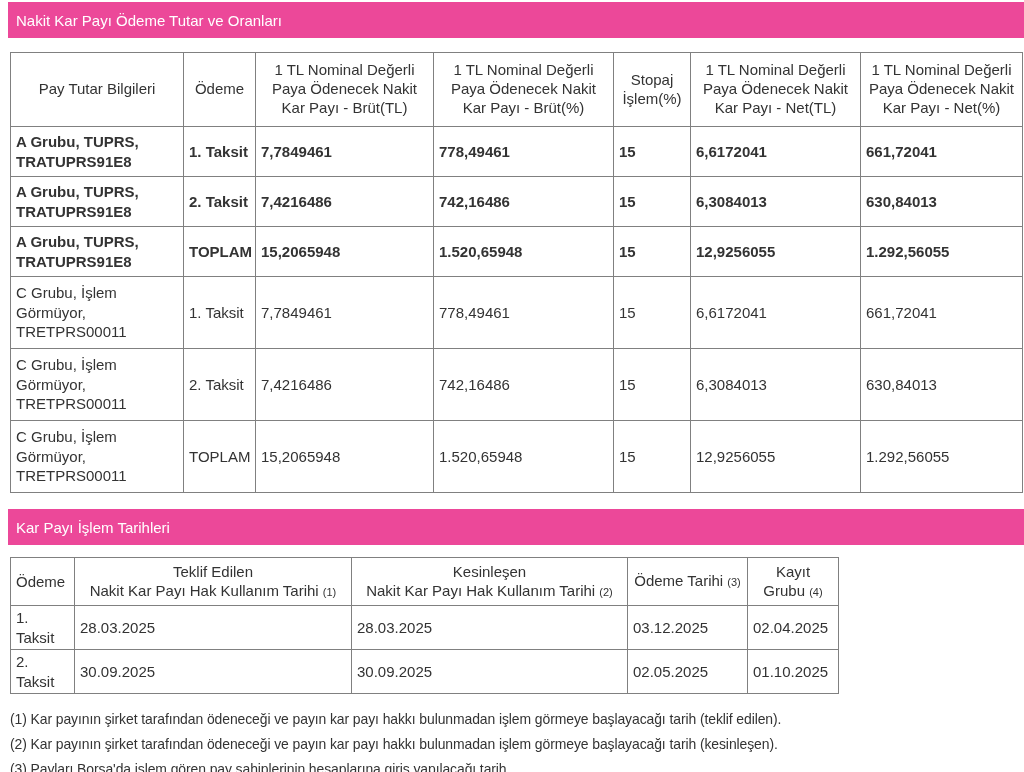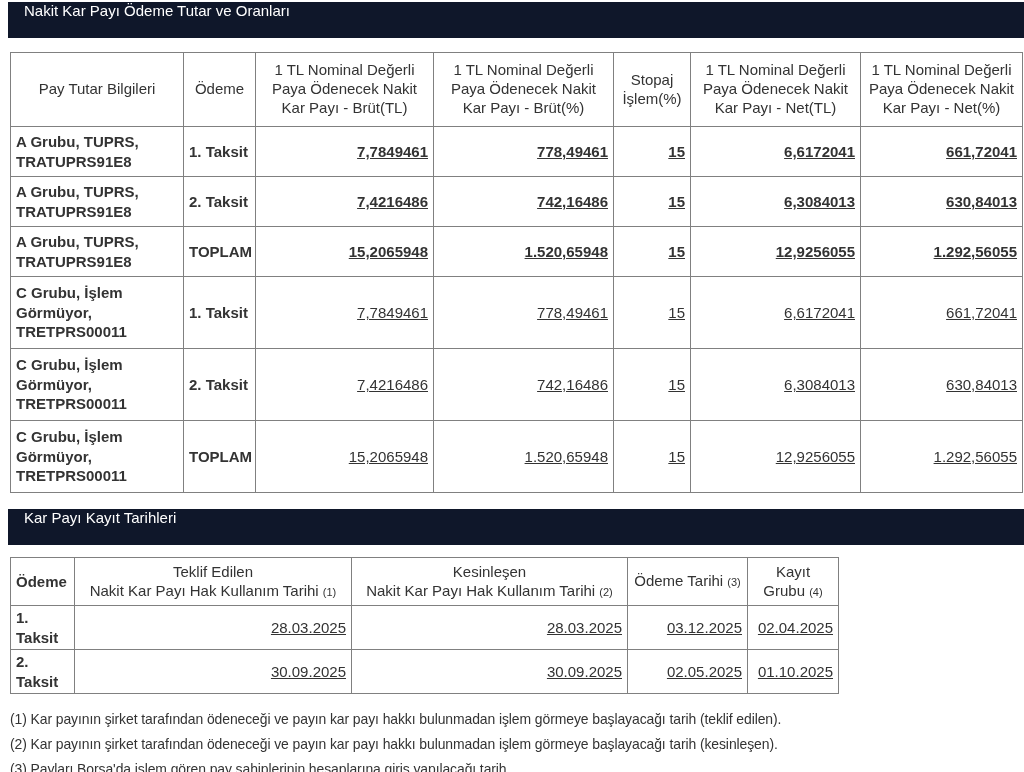--- a/index.html
+++ b/index.html
@@ -2,42 +2,42 @@
 <html><head>
 <meta charset="utf-8">
 <style>
   html,body{margin:0;padding:0;}
   body{
     width:1024px;height:772px;overflow:hidden;background:#ffffff;
     font-family:"Liberation Sans", sans-serif;color:#333333;
     -webkit-font-smoothing:antialiased;
   }
   .section-bar{
-    margin-left:8px;margin-right:0;height:36px;background:#0f172a;
-    color:#ffffff;display:flex;align-items:flex-start;padding-left:16px;
+    margin-left:8px;margin-right:0;height:36px;background:#ec4899;
+    color:#ffffff;display:flex;align-items:center;padding-left:8px;
     font-size:15px;box-sizing:border-box;
   }
   .bar-1{margin-top:2px;}
   .bar-2{margin-top:16px;}
   table{
     border-collapse:collapse;table-layout:fixed;margin-left:10px;
     font-size:15px;color:#333333;
   }
   td,th{
     border:1px solid #808080;padding:2px 5px;vertical-align:middle;
     overflow:hidden;box-sizing:border-box;
   }
   th{font-weight:normal;text-align:center;line-height:1.25;}
   .tbl-payments{margin-top:14px;width:1012px;}
   .tbl-payments .hdr-row{height:74px;}
   .row-a{height:50px;}
   .row-c{height:72px;}
   .bold-row td{font-weight:bold;}
-  .cell-left{text-align:left;line-height:1.3;font-weight:bold;}
-  .cell-center{text-align:right;text-decoration:underline;}
+  .cell-left{text-align:left;line-height:1.3;}
+  .cell-center{text-align:left;}
   .tbl-dates{margin-top:12px;width:828px;}
   .tbl-dates .hdr-row{height:48px;}
   .tbl-dates .data-row{height:28px;}
   .ref{font-size:11px;}
   .footnotes{margin:12px 0 0 10px;font-size:15px;color:#333333;}
   .footnote{
     line-height:25px;white-space:nowrap;
     transform:scaleX(0.93);transform-origin:0 50%;
     letter-spacing:-0.1px;
   }
@@ -120,21 +120,21 @@
     <td class="cell-center">15,2065948</td>
     <td class="cell-center">1.520,65948</td>
     <td class="cell-center">15</td>
     <td class="cell-center">12,9256055</td>
     <td class="cell-center">1.292,56055</td>
   </tr>
 </tbody>
   </table>
 
 <div class="section-bar bar-2">
-  <span>Kar Payı Kayıt Tarihleri</span>
+  <span>Kar Payı İşlem Tarihleri</span>
 </div>
 
 <table class="tbl-dates">
   <colgroup>
     <col style="width:64px">
       <col style="width:277px">
       <col style="width:276px">
     <col style="width:120px">
       <col style="width:91px">
   </colgroup>

